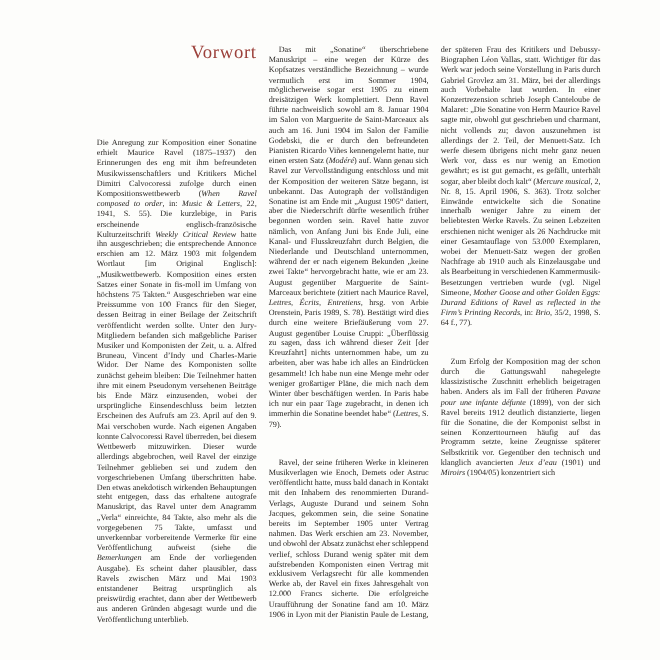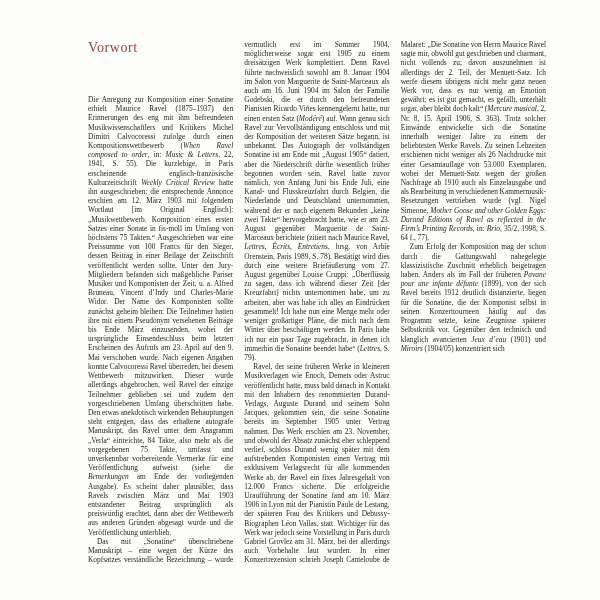--- a/index.html
+++ b/index.html
@@ -27,30 +27,30 @@
     overflow: hidden;
     font-size: 7.4px;
     line-height: 9.2px;
     text-align: justify;
     color: #221f1c;
     hyphens: auto;
     -webkit-hyphens: auto;
     word-spacing: -0.2px;
   }
   h1.title {
-    font-size: 14px;
+    font-size: 17px;
     line-height: 15px;
     font-weight: normal;
     letter-spacing: 0.6px;
     color: #9c413b;
-    margin-bottom: 40px;
-    text-align: left;
+    margin-bottom: 70px;
+    text-align: right;
   }
   p.para { margin: 0; }
-  p.indent { text-indent: 9px; }
+  p.indent { text-indent: 9px; margin-top: 26px; }
 </style>
 </head>
 <body>
 
 <div class="page">
   <div class="text-block">
     <h1 class="title">Vorwort</h1>
 
   <p class="para">Die Anregung zur Komposition einer Sonatine erhielt Maurice Ravel (1875–1937) den Erinnerungen des eng mit ihm befreundeten Musikwissenschaftlers und Kritikers Michel Dimitri Calvocoressi zufolge durch einen Kompositionswettbewerb (<i>When Ravel composed to order</i>, in: <i>Music &amp; Letters</i>, 22, 1941, S. 55). Die kurzlebige, in Paris erscheinende englisch-französische Kulturzeitschrift <i>Weekly Critical Review</i> hatte ihn ausgeschrieben; die entsprechende Annonce erschien am 12. März 1903 mit folgendem Wortlaut [im Original Englisch]: „Musikwettbewerb. Komposition eines ersten Satzes einer Sonate in fis-moll im Umfang von höchstens 75 Takten.“ Ausgeschrieben war eine Preissumme von 100 Francs für den Sieger, dessen Beitrag in einer Beilage der Zeitschrift veröffentlicht werden sollte. Unter den Jury-Mitgliedern befanden sich maßgebliche Pariser Musiker und Komponisten der Zeit, u. a. Alfred Bruneau, Vincent d’Indy und Charles-Marie Widor. Der Name des Komponisten sollte zunächst geheim bleiben: Die Teilnehmer hatten ihre mit einem Pseudonym versehenen Beiträge bis Ende März einzusenden, wobei der ursprüngliche Einsendeschluss beim letzten Erscheinen des Aufrufs am 23. April auf den 9. Mai verschoben wurde. Nach eigenen Angaben konnte Calvocoressi Ravel überreden, bei diesem Wettbewerb mitzuwirken. Dieser wurde allerdings abgebrochen, weil Ravel der einzige Teilnehmer geblieben sei und zudem den vorgeschriebenen Umfang überschritten habe. Den etwas anekdotisch wirkenden Behauptungen steht entgegen, dass das erhaltene autografe Manuskript, das Ravel unter dem Anagramm „Verla“ einreichte, 84 Takte, also mehr als die vorgegebenen 75 Takte, umfasst und unverkennbar vorbereitende Vermerke für eine Veröffentlichung aufweist (siehe die <i>Bemerkungen</i> am Ende der vorliegenden Ausgabe). Es scheint daher plausibler, dass Ravels zwischen März und Mai 1903 entstandener Beitrag ursprünglich als preiswürdig erachtet, dann aber der Wettbewerb aus anderen Gründen abgesagt wurde und die Veröffentlichung unterblieb.</p>
       <p class="para indent">Das mit „Sonatine“ überschriebene Manuskript – eine wegen der Kürze des Kopfsatzes verständliche Bezeichnung – wurde vermutlich erst im Sommer 1904, möglicherweise sogar erst 1905 zu einem dreisätzigen Werk komplettiert. Denn Ravel führte nachweislich sowohl am 8. Januar 1904 im Salon von Marguerite de Saint-Marceaux als auch am 16. Juni 1904 im Salon der Familie Godebski, die er durch den befreundeten Pianisten Ricardo Viñes kennengelernt hatte, nur einen ersten Satz (<i>Modéré</i>) auf. Wann genau sich Ravel zur Vervollständigung entschloss und mit der Komposition der weiteren Sätze begann, ist unbekannt. Das Autograph der vollständigen Sonatine ist am Ende mit „August 1905“ datiert, aber die Niederschrift dürfte wesentlich früher begonnen worden sein. Ravel hatte zuvor nämlich, von Anfang Juni bis Ende Juli, eine Kanal- und Flusskreuzfahrt durch Belgien, die Niederlande und Deutschland unternommen, während der er nach eigenem Bekunden „keine zwei Takte“ hervorgebracht hatte, wie er am 23. August gegenüber Marguerite de Saint-Marceaux berichtete (zitiert nach Maurice Ravel, <i>Lettres, Écrits, Entretiens</i>, hrsg. von Arbie Orenstein, Paris 1989, S. 78). Bestätigt wird dies durch eine weitere Briefäußerung vom 27. August gegenüber Louise Cruppi: „Überflüssig zu sagen, dass ich während dieser Zeit [der Kreuzfahrt] nichts unternommen habe, um zu arbeiten, aber was habe ich alles an Eindrücken gesammelt! Ich habe nun eine Menge mehr oder weniger großartiger Pläne, die mich nach dem Winter über beschäftigen werden. In Paris habe ich nur ein paar Tage zugebracht, in denen ich immerhin die Sonatine beendet habe“ (<i>Lettres</i>, S. 79).</p>

